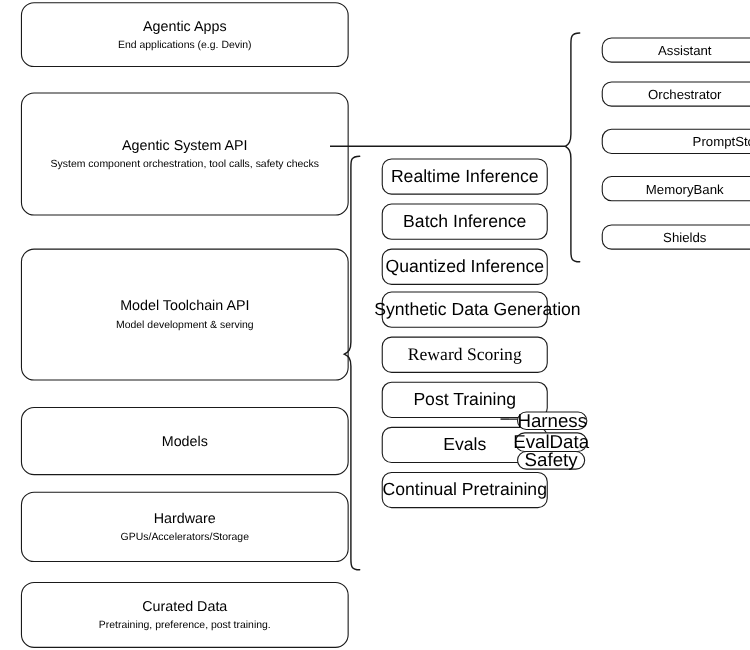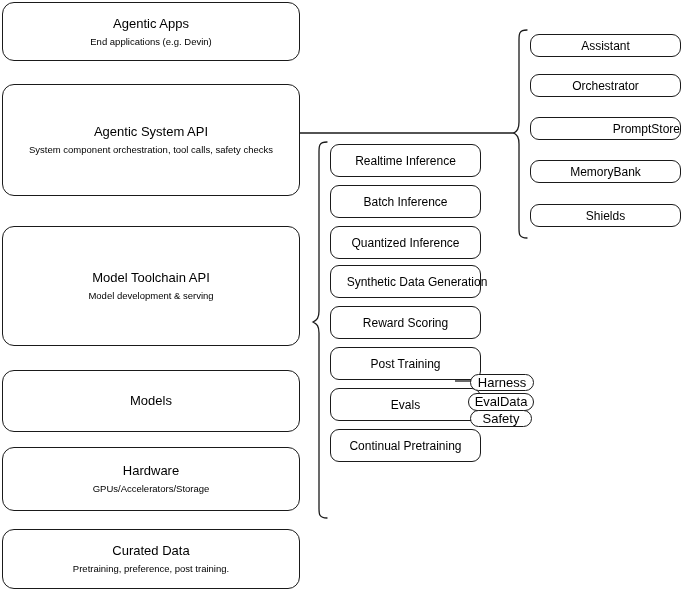--- a/index.html
+++ b/index.html
@@ -17,20 +17,21 @@
     position:absolute;
     box-sizing:border-box;
     border:1.3px solid #1a1a1a;
     border-radius:12px;
     background:#ffffff;
     display:flex;
     flex-direction:column;
     align-items:center;
     justify-content:center;
     text-align:center;
+    margin-left:17px;
   }
   .box .title{
     font-size:13px;
     line-height:16px;
     color:#000;
     white-space:nowrap;
   }
   .box .sub{
     font-size:9.5px;
     line-height:13px;
@@ -41,39 +42,39 @@
 
   
   .layer{left:2px;width:298px;}
 
   
   .mid{
     left:330px;width:151px;height:33px;
     border-radius:9px;
     z-index:3;
   }
-  .mid .title{font-size:12px;}
+  .mid .title{font-size:16px;}
 
   
   .right{
     left:530px;width:151px;height:23px;
     border-radius:9px;
     z-index:3;
   }
   .right .title{font-size:12px;}
 
   
   .pill{
     position:absolute;
     box-sizing:border-box;
     border:1.3px solid #1a1a1a;
     background:#ffffff;
     border-radius:999px;
     display:flex;align-items:center;justify-content:center;
-    font-size:13px;
+    font-size:17px;
     line-height:12px;
     white-space:nowrap;
     z-index:6;
   }
 
   svg.overlay{
     position:absolute;left:0;top:0;width:682px;height:591px;
     pointer-events:none;
     z-index:1;
   }
@@ -141,21 +142,21 @@
   </div>
   <div class="box mid" style="top:185px;">
     <div class="title">Batch Inference</div>
   </div>
   <div class="box mid" style="top:226px;">
     <div class="title">Quantized Inference</div>
   </div>
   <div class="box mid" style="top:265px;padding-left:23px;">
     <div class="title">Synthetic Data Generation</div>
   </div>
-  <div class="box mid" style="top:306px;">
+  <div class="box mid" style="top:306px;font-family:Liberation Serif, serif;">
     <div class="title">Reward Scoring</div>
   </div>
   <div class="box mid" style="top:347px;">
     <div class="title">Post Training</div>
   </div>
   <div class="box mid" style="top:388px;">
     <div class="title">Evals</div>
   </div>
   <div class="box mid" style="top:429px;">
     <div class="title">Continual Pretraining</div>

